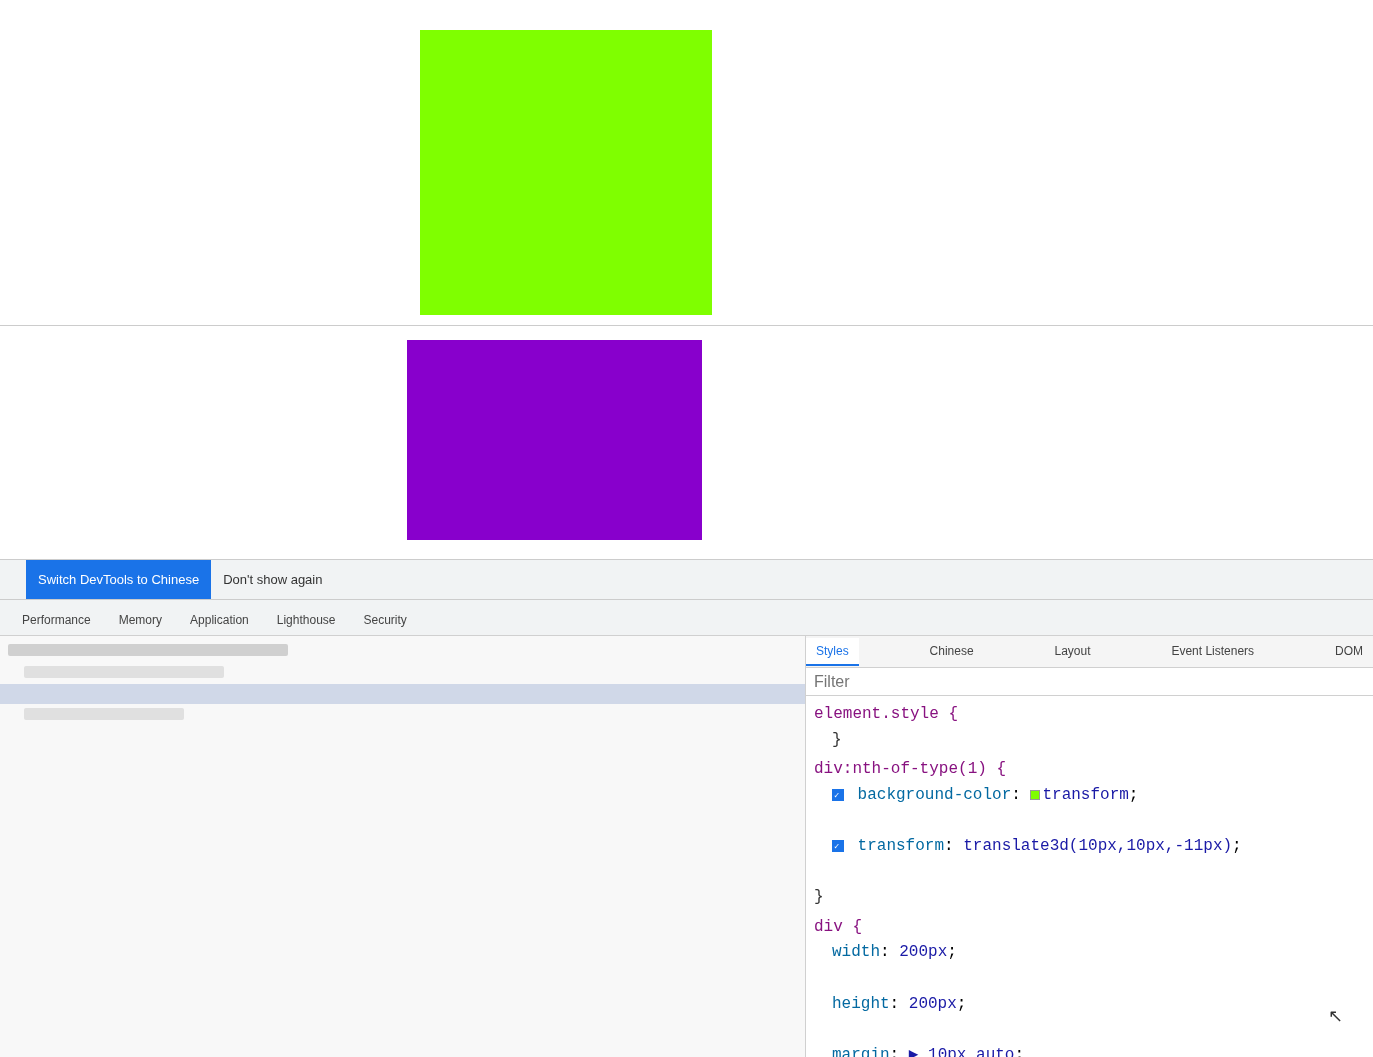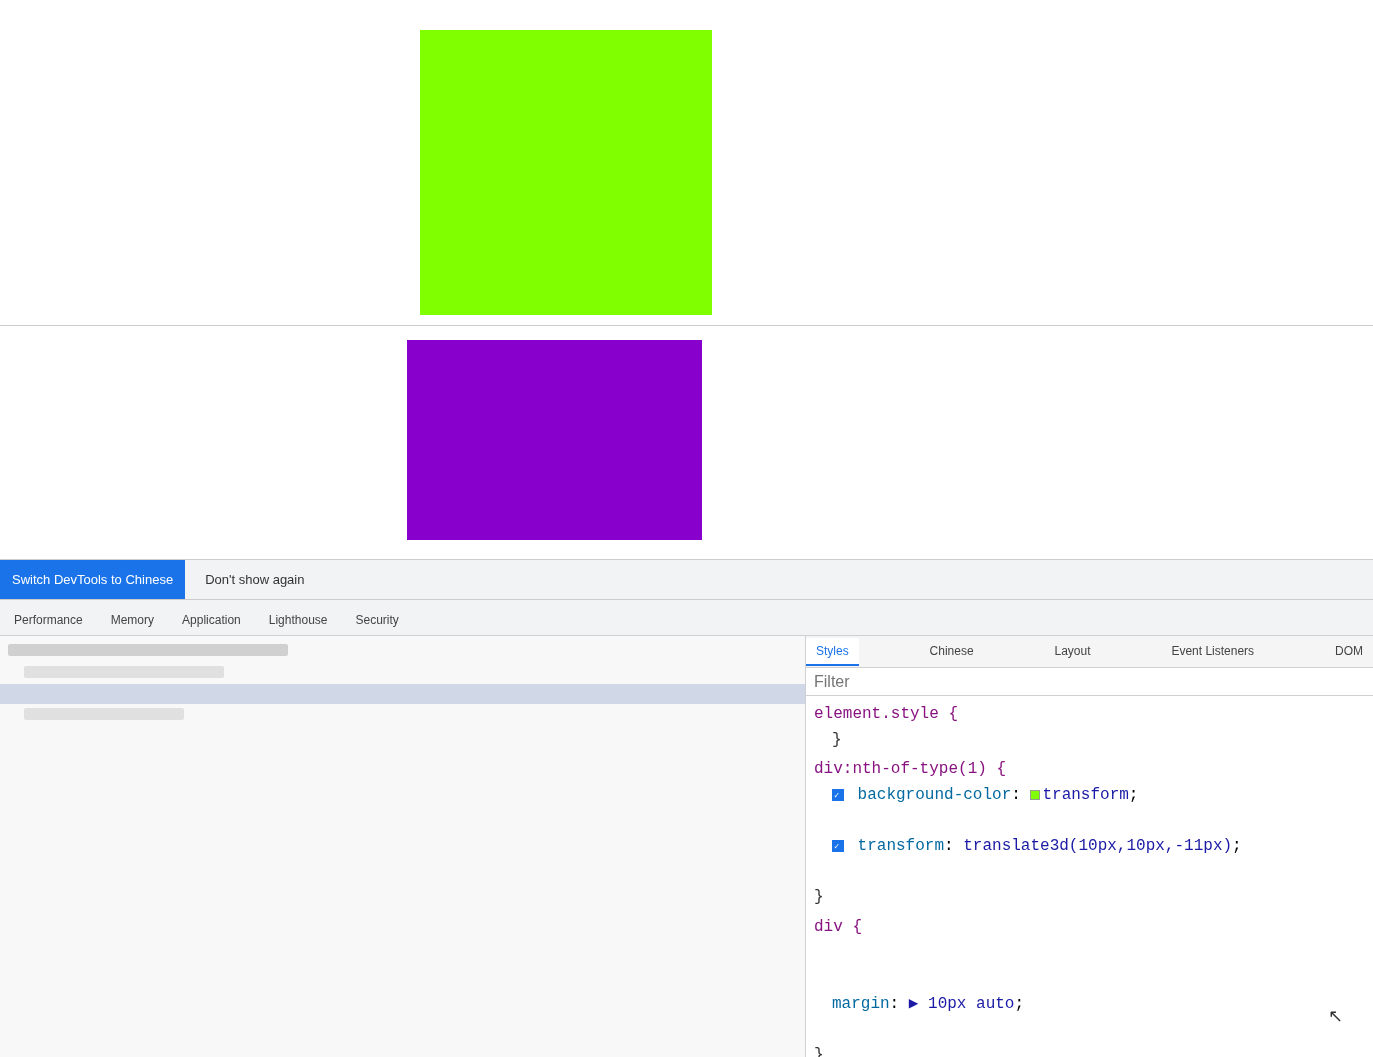--- a/index.html
+++ b/index.html
@@ -57,41 +57,41 @@
 
     .switch-devtools-btn {
       background: #1a73e8;
       color: #fff;
       border: none;
       padding: 6px 12px;
       font-size: 13px;
       cursor: pointer;
       white-space: nowrap;
       height: 100%;
+      margin-left: 26px;
     }
 
     .dont-show-btn {
       background: transparent;
       border: none;
       color: #333;
       padding: 6px 12px;
       font-size: 13px;
       cursor: pointer;
-      margin-left: 8px;
     }
 
     
     #devtools-tabs {
       width: 1373px;
       height: 36px;
       background: #f1f3f4;
       border-bottom: 1px solid #d0d0d0;
       display: flex;
       align-items: flex-end;
-      padding: 0 0;
+      padding: 0 8px;
     }
 
     .devtools-tab {
       padding: 6px 14px;
       font-size: 12px;
       color: #444;
       cursor: pointer;
       border-bottom: 2px solid transparent;
       white-space: nowrap;
     }
@@ -315,21 +315,27 @@
           <span class="checkbox-blue"></span>
           <span class="css-property">transform</span><span>: </span><span class="css-value">translate3d(10px,10px,-11px)</span><span>;</span>
         </span>
         <br>
         <span class="css-brace">}</span>
       </div>
 
       <div class="css-block">
         <span class="css-rule-selector">div {</span>
         <br>
-        <br>
+        <span class="css-indent css-line">
+          <span class="css-property">width</span><span>: </span><span class="css-value">200px</span><span>;</span>
+        </span>
+        <br>
+        <span class="css-indent css-line">
+          <span class="css-property">height</span><span>: </span><span class="css-value">200px</span><span>;</span>
+        </span>
         <br>
         <span class="css-indent css-line">
           <span class="css-property">margin</span><span>: </span><span class="css-value">▶ 10px auto</span><span>;</span>
         </span>
         <br>
         <span class="css-brace">}</span>
       </div>
 
     </div>
 

